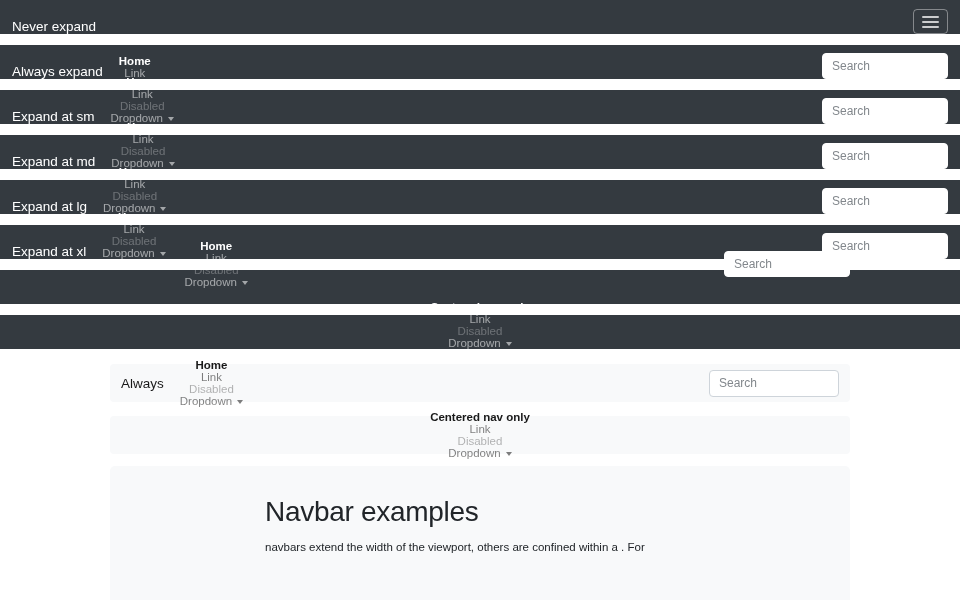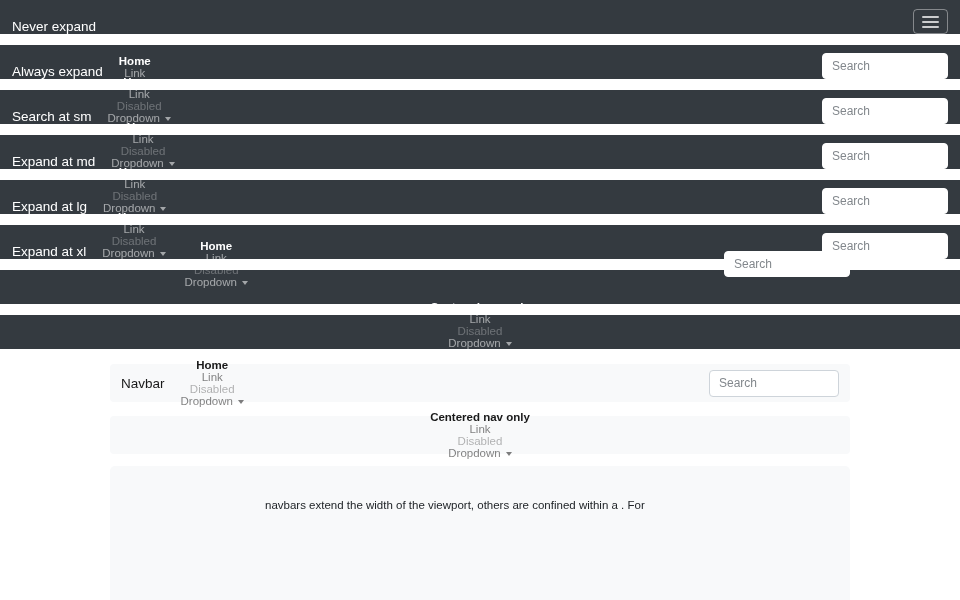--- a/index.html
+++ b/index.html
@@ -160,21 +160,21 @@
   <a class="brand">Always expand</a>
   <div class="nav">
     <a class="nav-link active">Home</a>
     <a class="nav-link normal">Link</a>
   </div>
   <div class="spacer"></div>
   <input class="search-dark" type="text" placeholder="Search" style="">
 </nav>
 
 <nav class="navbar">
-  <a class="brand">Search at sm</a>
+  <a class="brand">Expand at sm</a>
   <div class="nav">
     <a class="nav-link active">Home</a>
     <a class="nav-link normal">Link</a>
     <a class="nav-link disabled">Disabled</a>
     <a class="nav-link normal"><span>Dropdown</span><span class="caret"></span></a>
   </div>
   <div class="spacer"></div>
   <input class="search-dark" type="text" placeholder="Search" style="">
 </nav>
 
@@ -233,21 +233,21 @@
     <a class="nav-link active">Centered nav only</a>
     <a class="nav-link normal">Link</a>
     <a class="nav-link disabled">Disabled</a>
     <a class="nav-link normal"><span>Dropdown</span><span class="caret"></span></a>
   </div>
 </nav>
 
 <div class="page-container">
 
   <nav class="navbar-light first">
-    <a class="brand">Navbar</a>
+    <a class="brand">Always</a>
     <div class="nav">
       <a class="nav-link active">Home</a>
       <a class="nav-link normal">Link</a>
       <a class="nav-link disabled">Disabled</a>
       <a class="nav-link normal"><span>Dropdown</span><span class="caret"></span></a>
     </div>
     <div class="spacer"></div>
     <input class="search-light" type="text" placeholder="Search" style="">
   </nav>
 
@@ -255,19 +255,20 @@
     <div class="nav">
       <a class="nav-link active">Centered nav only</a>
       <a class="nav-link normal">Link</a>
       <a class="nav-link disabled">Disabled</a>
       <a class="nav-link normal"><span>Dropdown</span><span class="caret"></span></a>
     </div>
   </nav>
 
   <div class="jumbotron">
     <div class="jumbotron-inner">
+      <h1>Navbar examples</h1>
       <div class="lead">
         <div class="line"><span>navbars extend the width of the viewport, others are confined within a </span><span>. For</span></div>
       </div>
     </div>
   </div>
 
 </div>
 
 </body></html>

